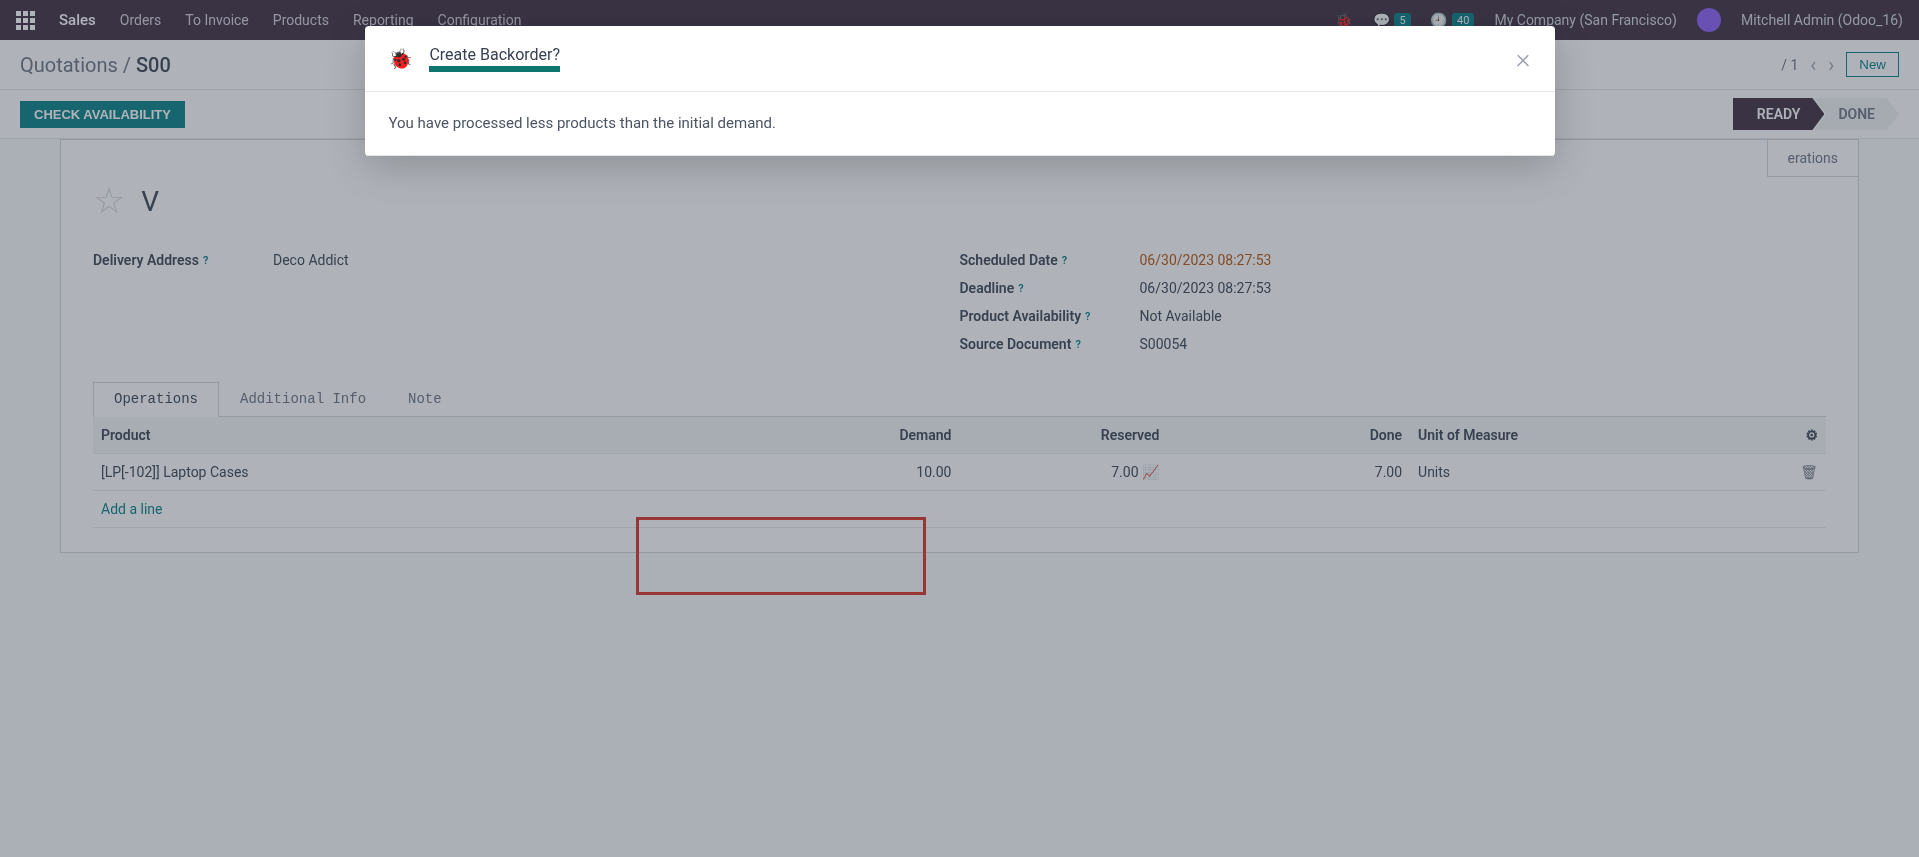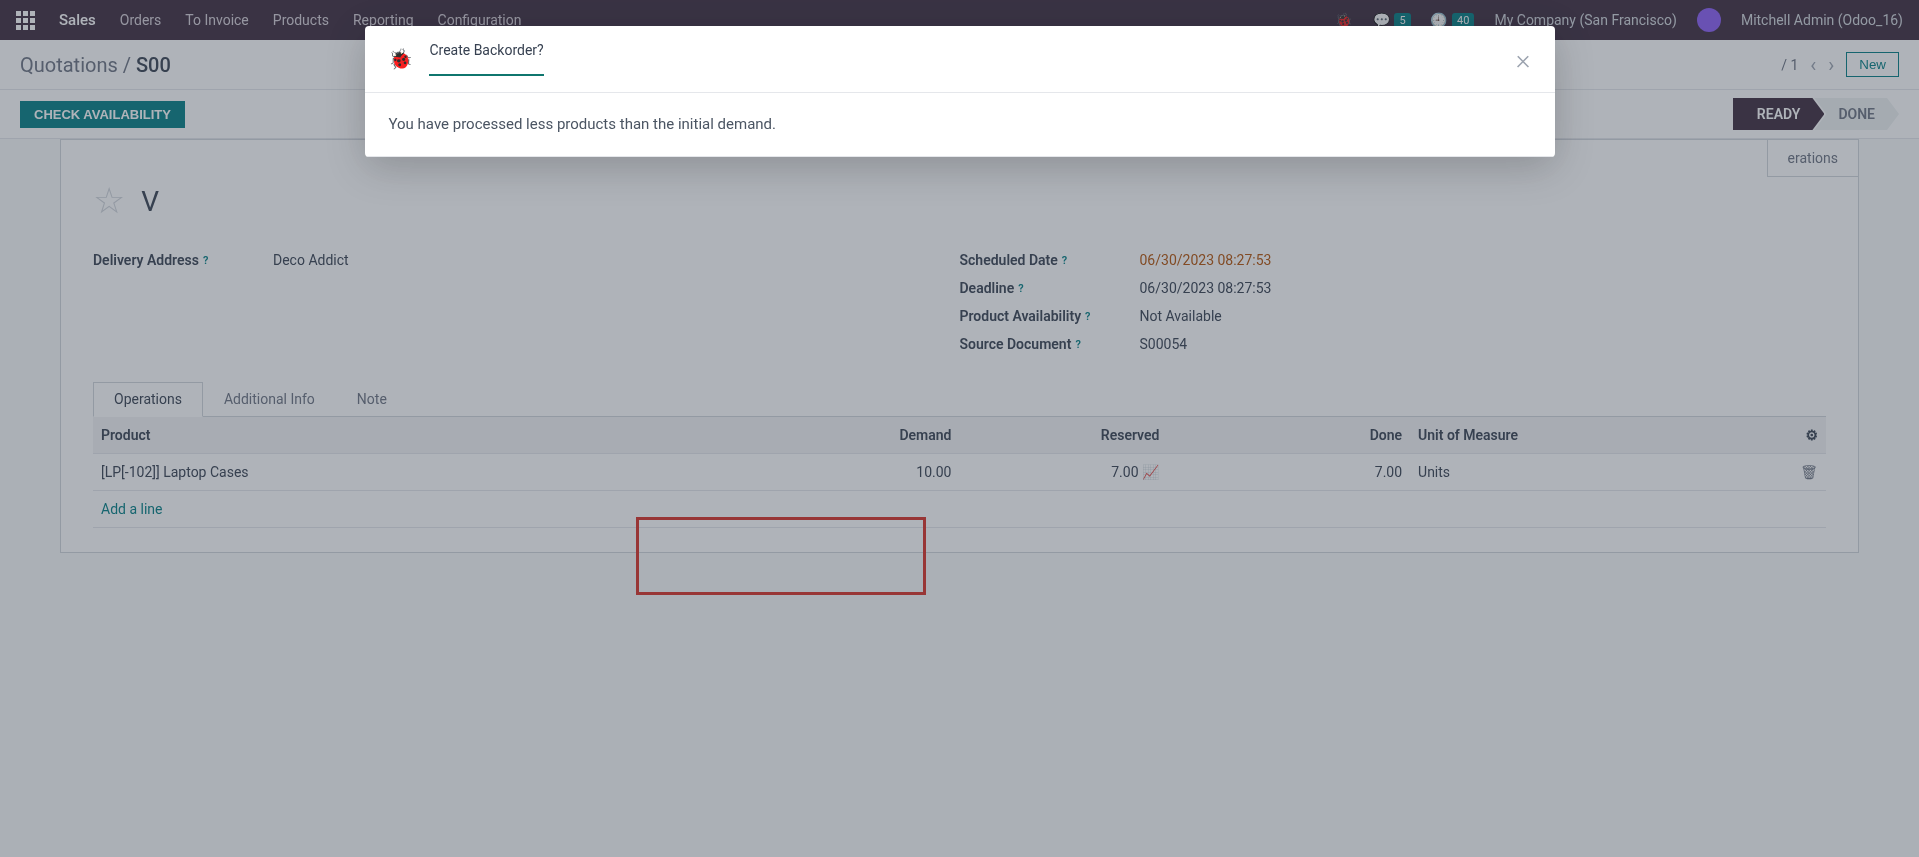--- a/index.html
+++ b/index.html
@@ -33,39 +33,39 @@
   .star { font-size: 36px; color: #d1d5db; cursor: pointer; }
   .doc-title { font-size: 28px; font-weight: 400; }
   .form-cols { display: flex; }
   .form-col { flex: 1; }
   .form-row { display: flex; padding: 6px 0; }
   .form-label { width: 180px; font-weight: 600; color: #374151; display: flex; align-items: center; gap: 4px; }
   .help-q { color: #017e84; font-size: 11px; vertical-align: super; }
   .form-val { color: #374151; }
   .val-warning { color: #b45309; }
   .tabs { display: flex; border-bottom: 1px solid #d1d5db; margin-top: 24px; }
-  .tab { border: 1px solid transparent; padding: 8px 20px; cursor: pointer; color: #6b7280; }
+  .tab { border: 1px solid transparent; padding: 8px 20px; cursor: pointer; color: #6b7280; font-family: Liberation Mono, monospace; }
   .tab.active { border: 1px solid #d1d5db; border-bottom: 1px solid #fff; margin-bottom: -1px; color: #374151; }
   .grid { width: 100%; border-collapse: collapse; }
   .grid th { text-align: left; padding: 10px 8px; background: #f3f4f6; border-bottom: 1px solid #e5e7eb; font-weight: 600; }
   .grid th.r, .grid td.r { text-align: right; }
   .grid td { padding: 10px 8px; border-bottom: 1px solid #e5e7eb; }
   .add-line { color: #017e84; cursor: pointer; }
   .settings-icon { float: right; cursor: pointer; }
   .trash-icon { cursor: pointer; color: #6b7280; }
   .small-chart { color: #8b5a2b; }
   .red-box1 { position: absolute; border: 3px solid #d93025; top: 517px; left: 636px; width: 290px; height: 78px; z-index: 5; }
 
   
   .modal-backdrop { position: fixed; inset: 0; background: rgba(55,65,81,0.4); display: flex; align-items: flex-start; justify-content: center; z-index: 10; }
   .modal { background: #fff; width: 1190px; max-width: 90%; margin-top: 26px; border-radius: 4px; box-shadow: 0 10px 40px rgba(0,0,0,0.2); overflow: hidden; }
   .modal-header { display: flex; align-items: center; justify-content: space-between; padding: 16px 24px; border-bottom: 1px solid #e5e7eb; }
   .modal-title-wrap { display: flex; align-items: center; gap: 16px; }
   .bug-icon { color: #017e84; font-size: 20px; }
-  .modal-title { font-size: 14px; color: #374151; border-bottom: 2px solid #0f766e; padding-bottom: 16px; }
+  .modal-title { font-size: 16px; color: #374151; border-bottom: 6px solid #0f766e; padding-bottom: 2px; }
   .close-x { color: #9ca3af; font-size: 28px; cursor: pointer; font-weight: 300; }
   .modal-body { display: flex; padding: 20px 24px; gap: 40px; border-bottom: 1px solid #e5e7eb; justify-content: space-between; }
   .modal-body > div { flex: 1; color: #4b5563; font-size: 15px; line-height: 1.5; }
   .modal-footer { padding: 18px 24px; display: flex; gap: 10px; align-items: center; }
   .btn-outline-red-wrap { border: 3px solid #d93025; padding: 2px; display: flex; gap: 3px; }
   .btn-primary { background: #017e84; color: #fff; border: none; padding: 8px 16px; font-weight: 600; font-size: 13px; cursor: pointer; letter-spacing: 0.3px; }
   .btn-link { background: none; border: none; color: #017e84; font-weight: 600; font-size: 13px; cursor: pointer; padding: 8px 12px; letter-spacing: 0.3px; }
 </style>
 </head>
 <body>

